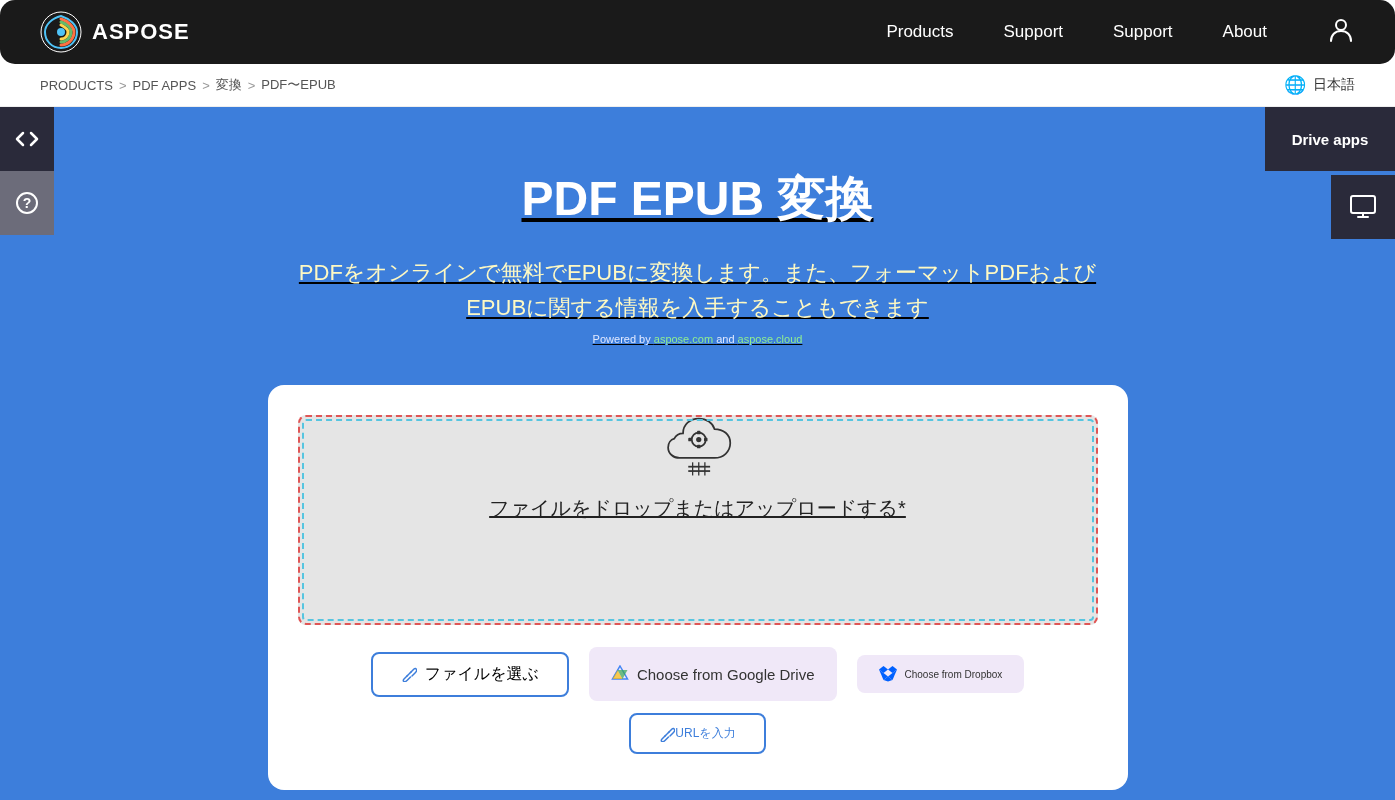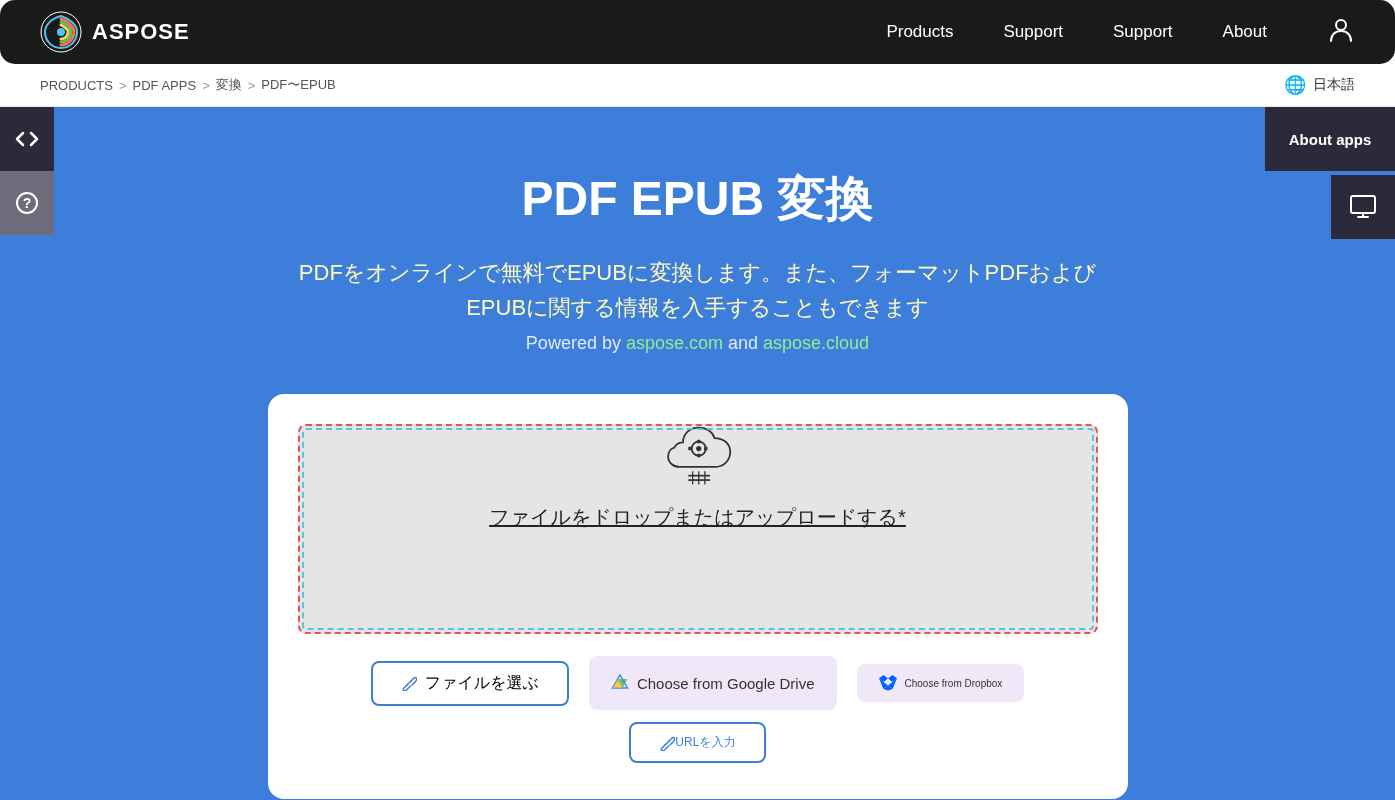--- a/index.html
+++ b/index.html
@@ -150,36 +150,37 @@
       font-size: 24px;
       margin-top: 4px;
       margin-left: auto;
     }
 
     
     .hero {
       text-align: center;
       max-width: 800px;
       margin: 0 auto 40px;
+      text-decoration: underline;
     }
     .hero-title {
       color: #fff;
       font-size: 48px;
       font-weight: 800;
       margin-bottom: 24px;
     }
     .hero-desc {
       color: #fef9c3;
       font-size: 22px;
       line-height: 1.6;
       margin-bottom: 8px;
     }
     .powered-by {
       color: #e0e8ff;
-      font-size: 18px;
+      font-size: 11px;
     }
     .powered-by a {
       color: #90ee90;
       text-decoration: none;
     }
 
     
     .upload-container {
       background: #fff;
       border-radius: 16px;
@@ -334,21 +335,21 @@
     </div>
     <div class="side-btn-gray">
       <svg width="24" height="24" viewBox="0 0 24 24" fill="none">
         <circle cx="12" cy="12" r="10" stroke="#fff" stroke-width="2" fill="none"></circle>
         <text x="12" y="17" text-anchor="middle" fill="#fff" font-size="14" font-weight="bold">?</text>
       </svg>
     </div>
   </div>
 
   <div class="side-right">
-    <div class="other-apps-btn">About apps</div>
+    <div class="other-apps-btn">Drive apps</div>
     <div class="monitor-btn">
       <svg width="28" height="28" viewBox="0 0 28 28" fill="none">
         <rect x="2" y="3" width="24" height="17" rx="2" stroke="#fff" stroke-width="2" fill="none"></rect>
         <line x1="9" y1="24" x2="19" y2="24" stroke="#fff" stroke-width="2" stroke-linecap="round"></line>
         <line x1="14" y1="20" x2="14" y2="24" stroke="#fff" stroke-width="2"></line>
       </svg>
     </div>
   </div>
 
   <div class="hero">

